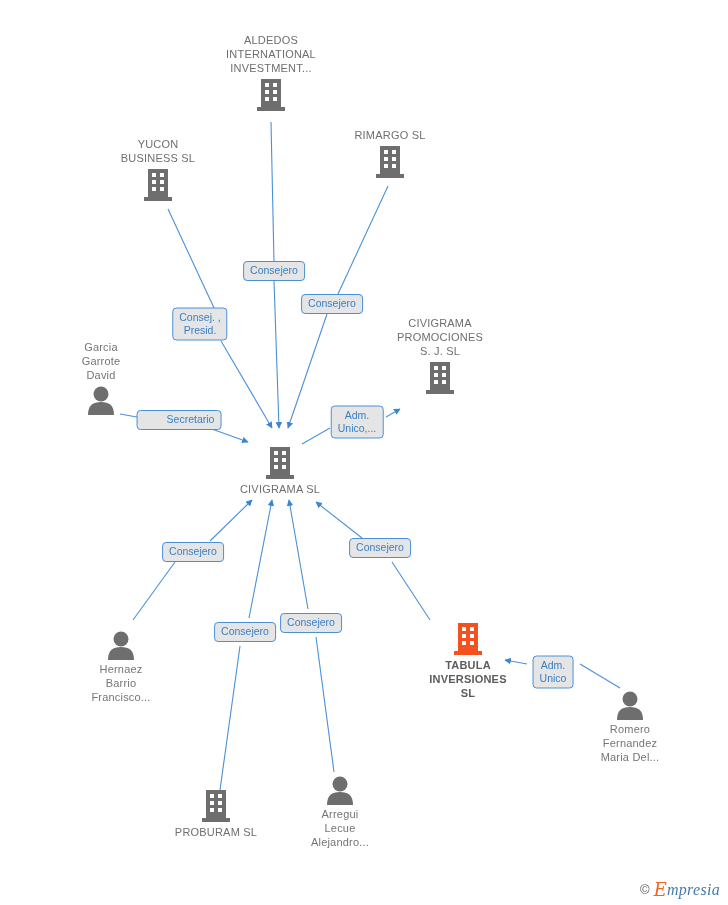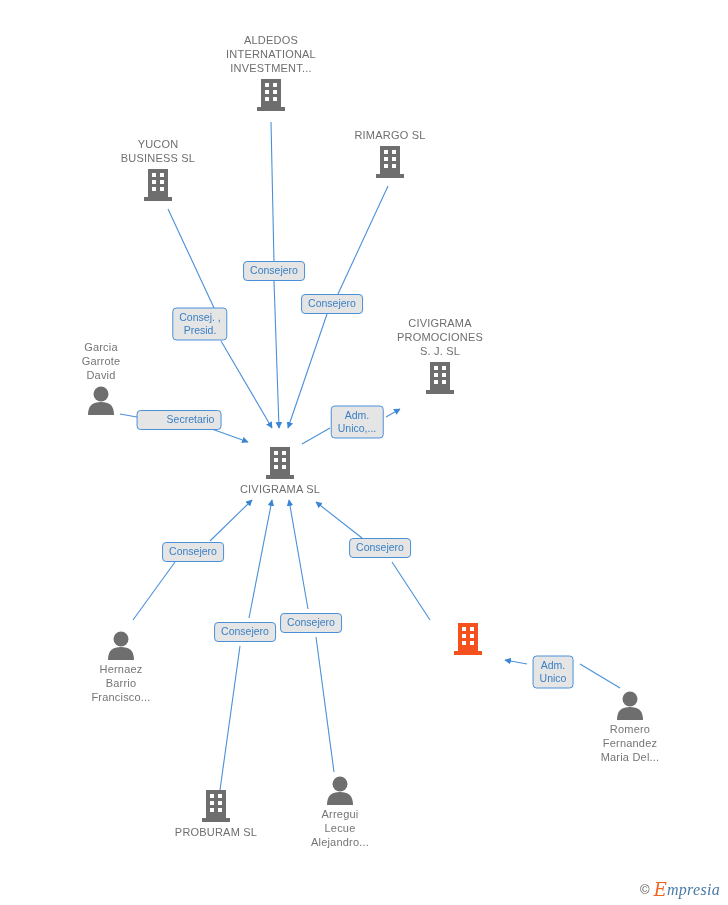--- a/index.html
+++ b/index.html
@@ -276,20 +276,23 @@
         <g fill="#ffffff">
           <rect x="8" y="5" width="4" height="4"></rect>
             <rect x="16" y="5" width="4" height="4"></rect>
           <rect x="8" y="12" width="4" height="4"></rect>
             <rect x="16" y="12" width="4" height="4"></rect>
           <rect x="8" y="19" width="4" height="4"></rect>
             <rect x="16" y="19" width="4" height="4"></rect>
         </g>
       </svg>
     </span>
+    <span class="caption">TABULA
+INVERSIONES
+SL</span>
   </div>
 
   <div class="node person caption-below" style="left:630px; top:690px;">
     <span class="glyph">
       <svg width="32" height="30" viewBox="0 0 32 30" xmlns="http://www.w3.org/2000/svg">
         <circle cx="16" cy="9" r="7.5" fill="#6e6e6e"></circle>
         <path d="M 3 30 C 3 20 8 17 16 17 C 24 17 29 20 29 30 Z" fill="#6e6e6e"></path>
       </svg>
     </span>
     <span class="caption">Romero

